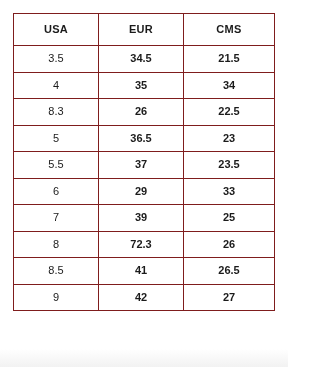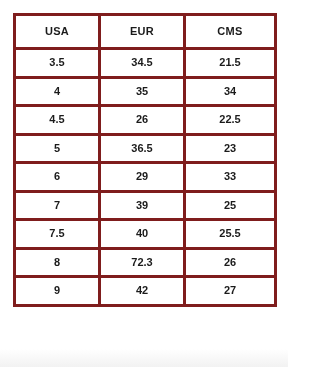--- a/index.html
+++ b/index.html
@@ -32,21 +32,21 @@
 
   table.size-chart {
     width: 261px;
     border-collapse: collapse;
     background: #ffffff;
     table-layout: fixed;
   }
 
   table.size-chart th,
   table.size-chart td {
-    border: 3px solid #7f1d1d;
+    border: 1px solid #7f1d1d;
     text-align: center;
     vertical-align: middle;
     color: #1b1b1b;
     padding: 0;
     height: 25.5px;
     line-height: 25.5px;
     font-size: 11px;
   }
 
   table.size-chart th {
@@ -55,21 +55,21 @@
     font-weight: bold;
     font-size: 11px;
     letter-spacing: 0.3px;
   }
 
   table.size-chart col.c-usa { width: 85px; }
   table.size-chart col.c-eur { width: 85px; }
   table.size-chart col.c-cms { width: 91px; }
 
   td.col-usa {
-    font-weight: bold;
+    font-weight: normal;
   }
   td.col-eur,
   td.col-cms {
     font-weight: bold;
   }
 
   .bottom-fade {
     position: absolute;
     left: 0;
     bottom: 0;
@@ -102,48 +102,53 @@
           <td class="col-usa">3.5</td>
           <td class="col-eur">34.5</td>
           <td class="col-cms">21.5</td>
         </tr>
         <tr>
           <td class="col-usa">4</td>
           <td class="col-eur">35</td>
           <td class="col-cms">34</td>
         </tr>
         <tr>
-          <td class="col-usa">4.5</td>
+          <td class="col-usa">8.3</td>
           <td class="col-eur">26</td>
           <td class="col-cms">22.5</td>
         </tr>
         <tr>
           <td class="col-usa">5</td>
           <td class="col-eur">36.5</td>
           <td class="col-cms">23</td>
+        </tr>
+        <tr>
+          <td class="col-usa">5.5</td>
+          <td class="col-eur">37</td>
+          <td class="col-cms">23.5</td>
         </tr>
         <tr>
           <td class="col-usa">6</td>
           <td class="col-eur">29</td>
           <td class="col-cms">33</td>
         </tr>
         <tr>
           <td class="col-usa">7</td>
           <td class="col-eur">39</td>
           <td class="col-cms">25</td>
         </tr>
         <tr>
-          <td class="col-usa">7.5</td>
-          <td class="col-eur">40</td>
-          <td class="col-cms">25.5</td>
-        </tr>
-        <tr>
           <td class="col-usa">8</td>
           <td class="col-eur">72.3</td>
           <td class="col-cms">26</td>
+        </tr>
+        <tr>
+          <td class="col-usa">8.5</td>
+          <td class="col-eur">41</td>
+          <td class="col-cms">26.5</td>
         </tr>
         <tr>
           <td class="col-usa">9</td>
           <td class="col-eur">42</td>
           <td class="col-cms">27</td>
         </tr>
       </tbody>
     </table>
   </div>
 

